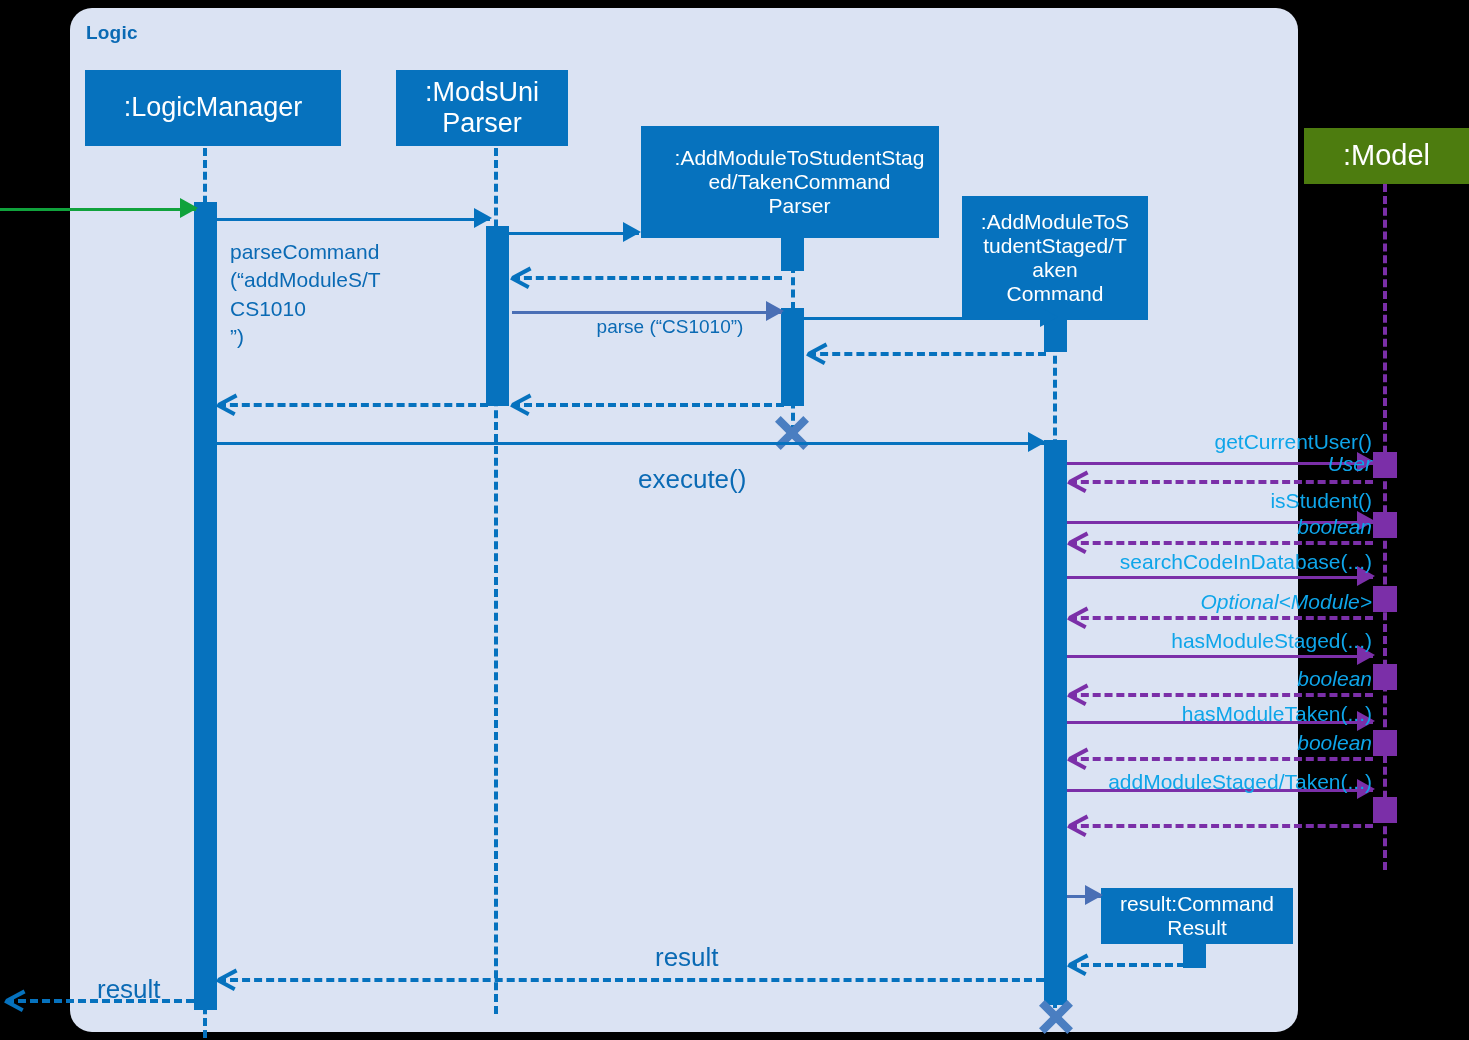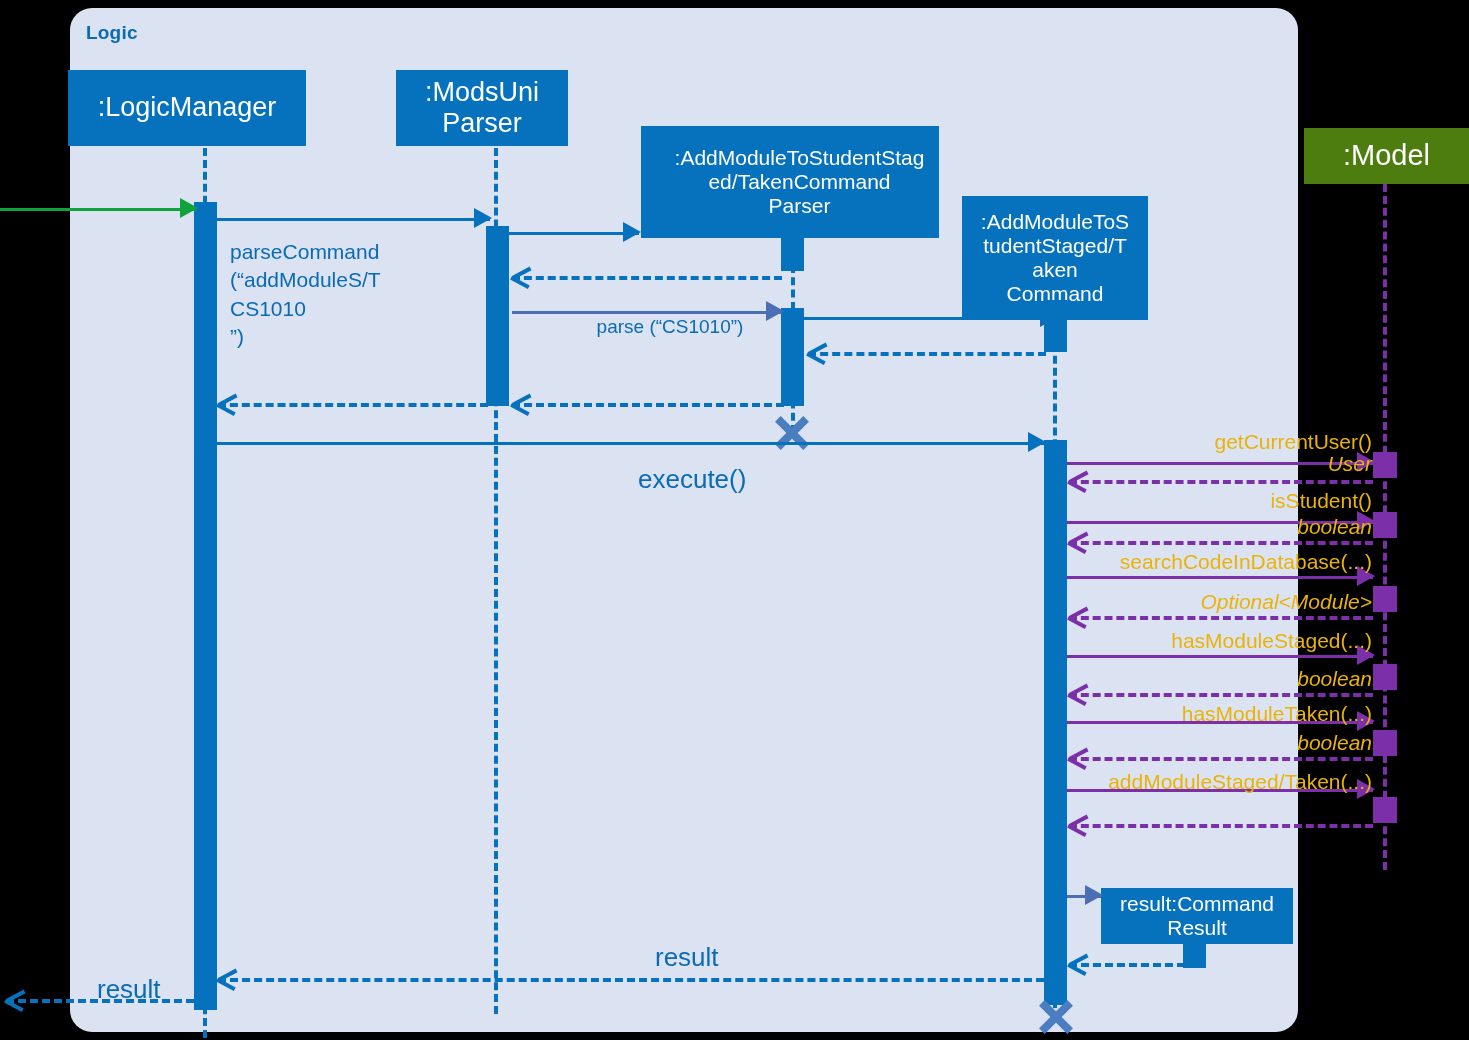--- a/index.html
+++ b/index.html
@@ -77,21 +77,21 @@
   .openhead.left::before{transform:rotate(-28deg);}
   .openhead.left::after{transform:rotate(28deg);}
   .msg.purple .openhead::before,.msg.purple .openhead::after{border-top-color:#7b2fa8;}
   .label{
     position:absolute;
     color:#0a6ab4;
     font-size:21px;
     line-height:1.35;
     white-space:pre-line;
   }
-  .label.purple{color:#eab308;}
+  .label.purple{color:#0ea5e9;}
   .label.ret{font-style:italic;}
   .label.center{text-align:center;}
   .label.right{text-align:right;}
   
   .destroy{position:absolute;width:40px;height:40px;}
   .destroy::before,.destroy::after{
     content:"";position:absolute;left:0;top:18px;
     width:40px;height:0;border-top:8px solid #4a7ec1;
   }
   .destroy::before{transform:rotate(45deg);}
@@ -105,21 +105,21 @@
   <div id="logic-frame"></div>
   <div id="logic-title">Logic</div>
 
   <div class="lifeline" style="left:203px;top:148px;height:890px;"></div>
   <div class="lifeline" style="left:494px;top:148px;height:866px;"></div>
   <div class="lifeline" style="left:791px;top:265px;height:168px;"></div>
   <div class="lifeline" style="left:1053px;top:320px;height:700px;"></div>
   <div class="lifeline purple" style="left:1383px;top:184px;height:686px;"></div>
   <div class="lifeline" style="left:1191px;top:941px;height:24px;"></div>
 
-  <div class="actor" style="left:68px;top:70px;width:238px;height:76px;font-size:27px;">
+  <div class="actor" style="left:85px;top:70px;width:256px;height:76px;font-size:27px;">
     <span style="white-space: pre-line;">:LogicManager</span>
   </div>
 
   <div class="actor" style="left:396px;top:70px;width:172px;height:76px;font-size:27px;">
     <span style="white-space: pre-line;">:ModsUni
 Parser</span>
   </div>
 
   <div class="actor" style="left:641px;top:126px;width:298px;height:112px;font-size:21px;padding-left:25px;">
     <span style="white-space: pre-line;">:AddModuleToStudentStag

